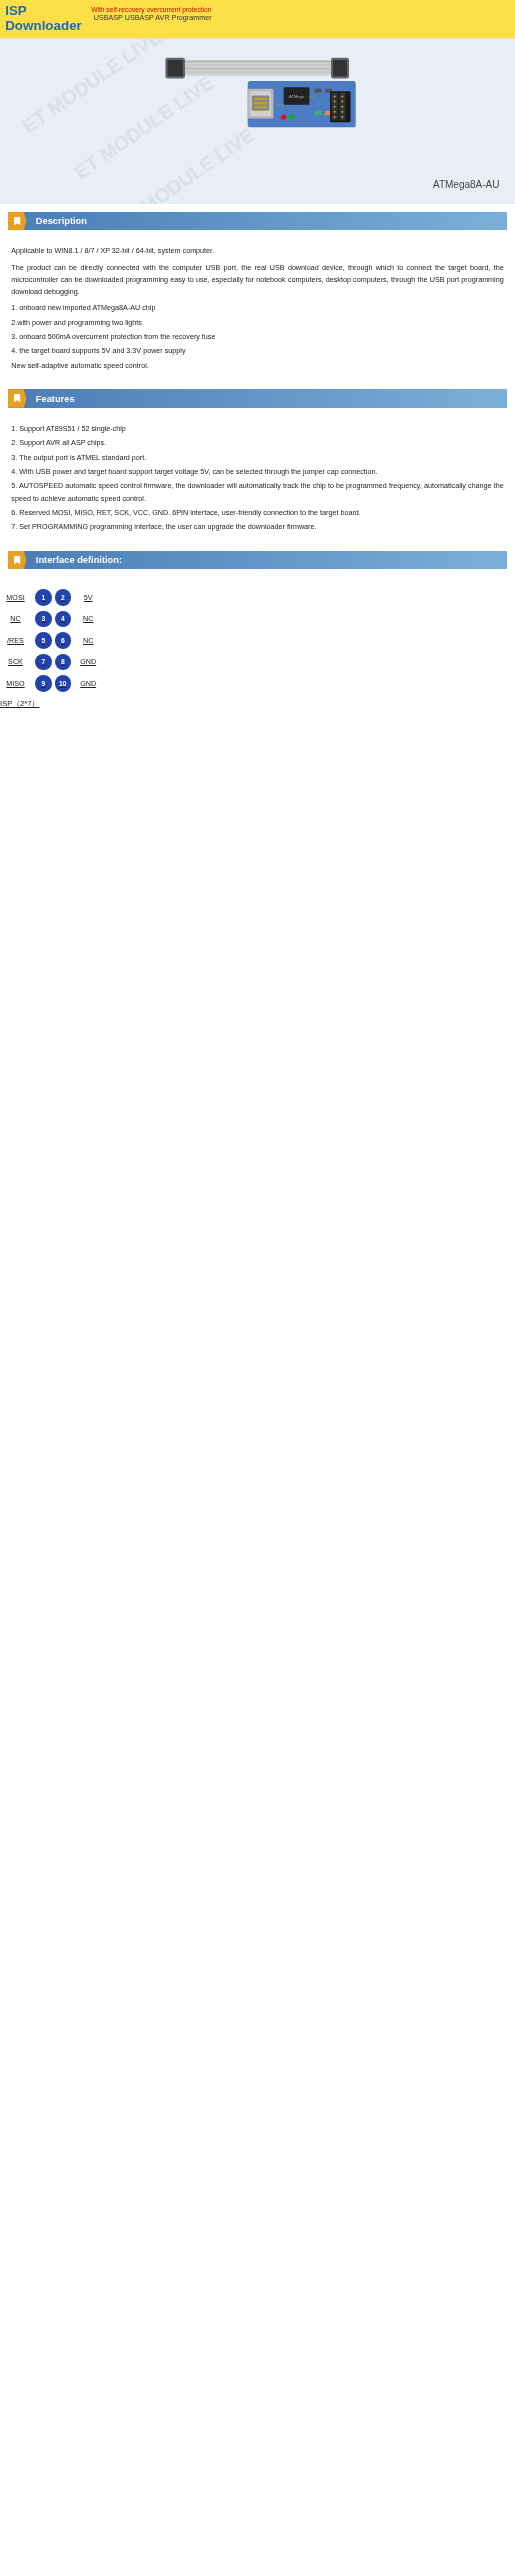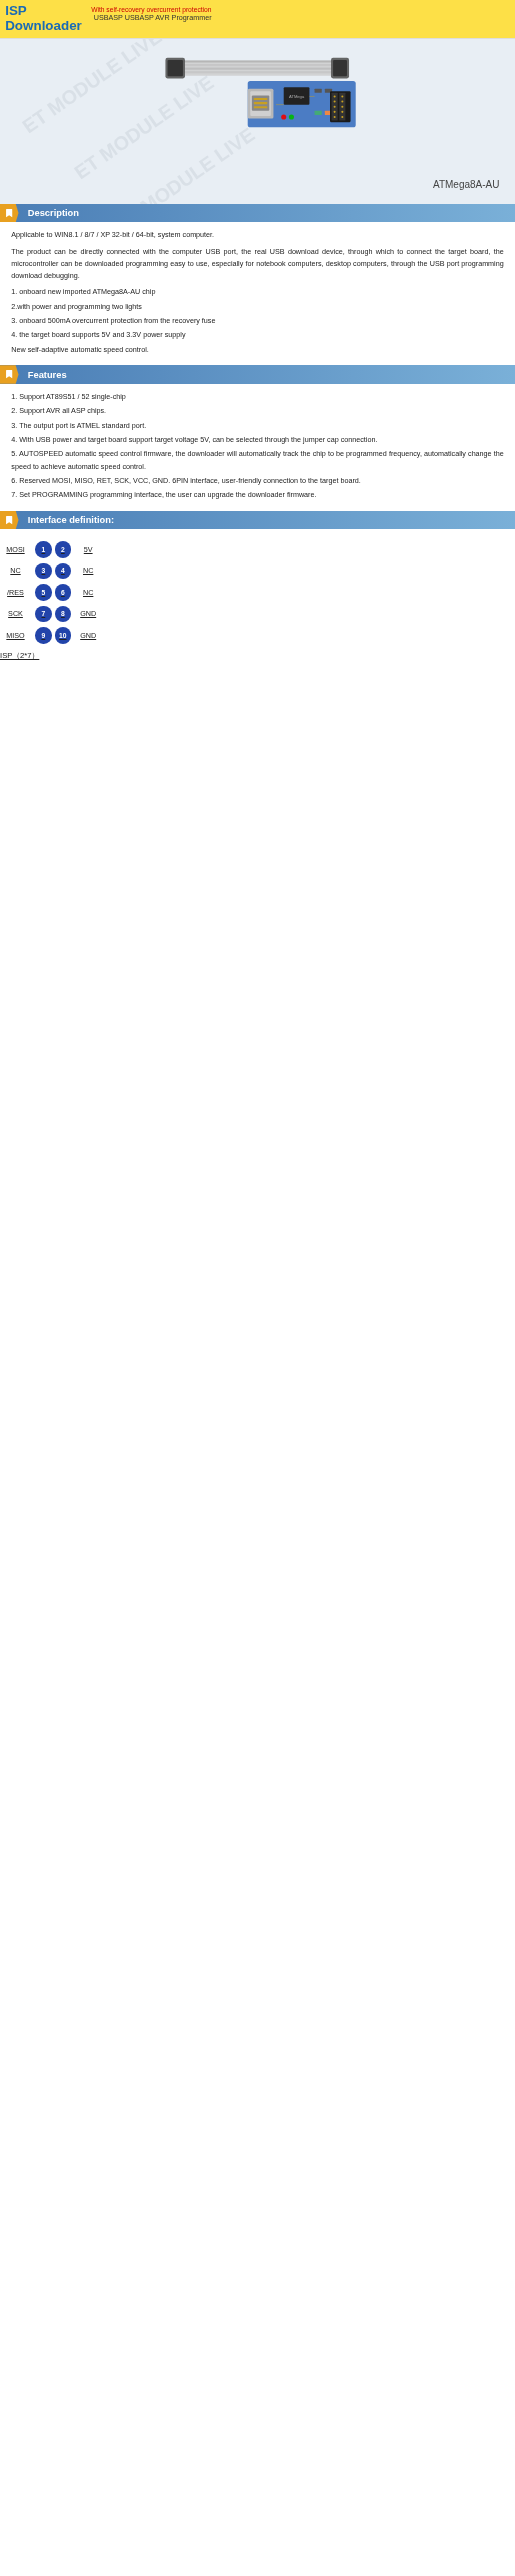--- a/index.html
+++ b/index.html
@@ -71,21 +71,21 @@
       align-self: flex-end;
       padding-right: 15.5px;
     }
 
     
     .section-header {
       display: flex;
       align-items: center;
       background: linear-gradient(90deg, #4a7db5 0%, #7ab0d8 100%);
       padding: 0;
-      margin: 0;
+      margin: 8px;
     }
     .section-header-icon {
       width: 18.5px;
       height: 18.5px;
       background: #e8a020;
       display: flex;
       align-items: center;
       justify-content: center;
       flex-shrink: 0;
       clip-path: polygon(0 0, 85% 0, 100% 50%, 85% 100%, 0 100%);

